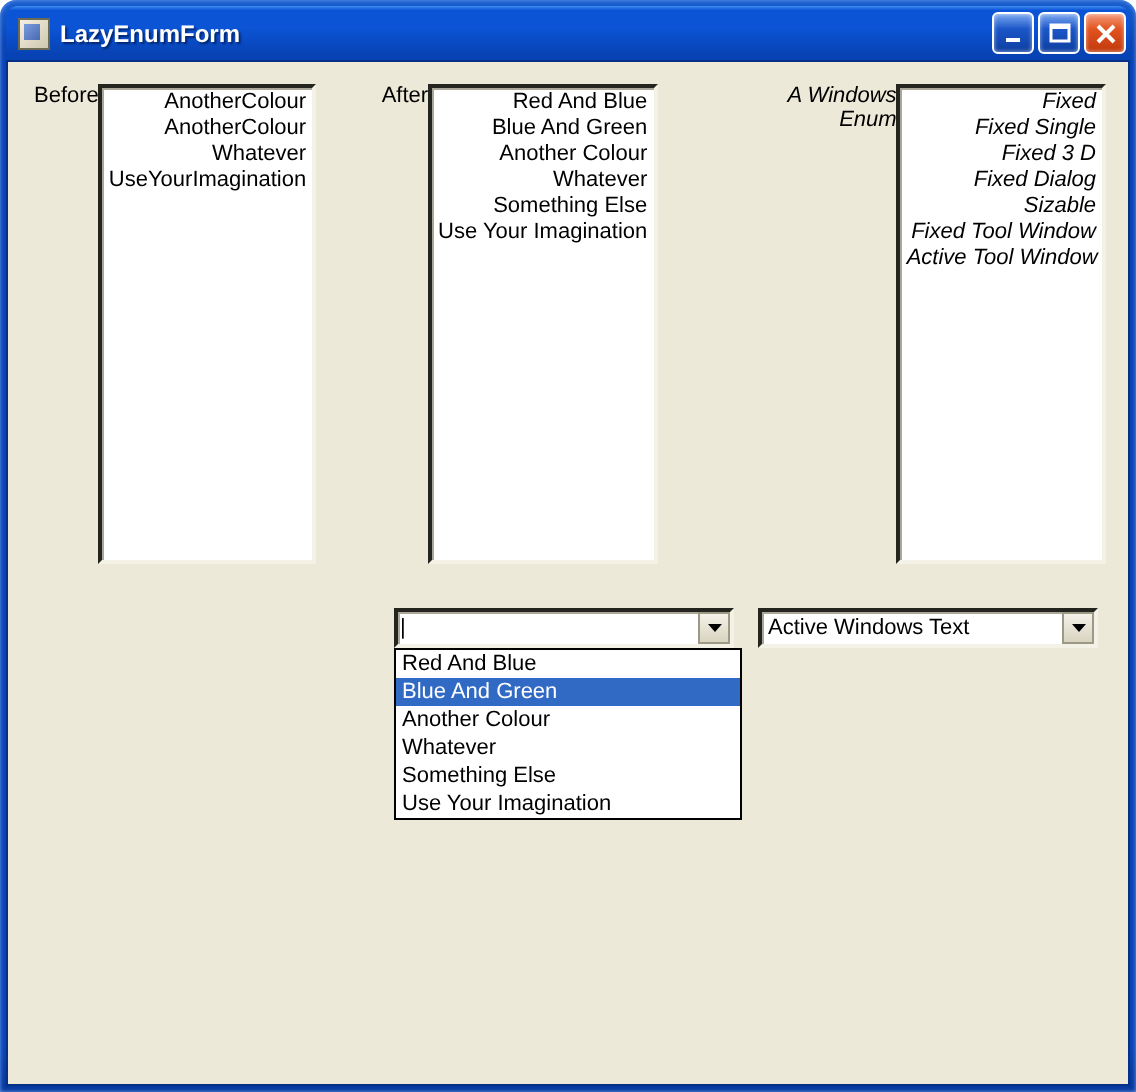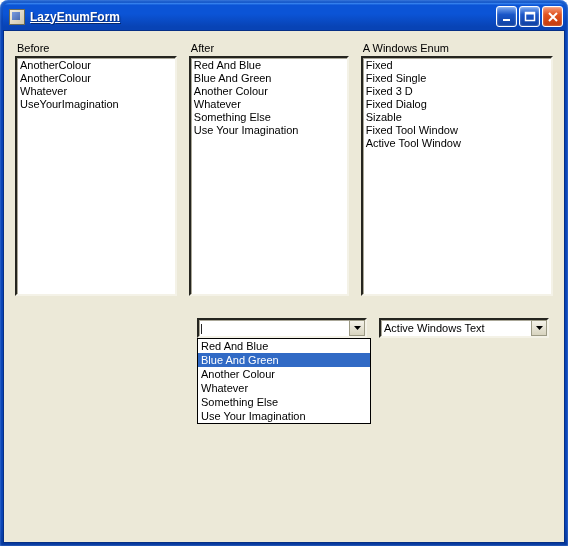--- a/index.html
+++ b/index.html
@@ -40,21 +40,20 @@
   .titlebar .app-icon::before {
     content:""; position:absolute; left:2px; top:2px; width:8px; height:8px;
     background: linear-gradient(135deg,#7a9be0,#4a6bb0);
   }
   .titlebar .title {
     flex: 1;
     font-weight: bold;
     font-size: 12px;
     text-shadow: 1px 1px 1px #04276e;
     white-space: nowrap;
-    text-decoration: underline;
   }
   .titlebar .btns { display:flex; gap:2px; }
   .tbtn {
     width: 21px; height: 21px;
     border-radius: 3px;
     border: 1px solid #fff;
     display:flex; align-items:center; justify-content:center;
     box-shadow: inset 0 0 2px rgba(255,255,255,0.6);
   }
   .tbtn.min, .tbtn.max {
@@ -71,26 +70,27 @@
     display: flex;
     flex-direction: column;
     padding: 11px 11px 11px 11px;
   }
   .cols {
     display: flex;
     gap: 12px;
   }
   .col {
     display: flex;
-    flex-direction: column;
+    flex-direction: row;
     width: 172px;
+    text-align: right;
   }
   .col.narrow1 { width: 170px; }
   .col.narrow2 { width: 168px; }
-  .col.narrow3 { width: 202px; }
+  .col.narrow3 { width: 202px; font-style: italic; }
   .col-label {
     font-size: 11px;
     margin: 0 0 2px 2px;
     color: #000;
   }
   .listbox {
     background: #fff;
     border: 2px inset #fff;
     border-top-color:#7a7a66; border-left-color:#7a7a66;
     border-right-color:#f4f2e7; border-bottom-color:#f4f2e7;

